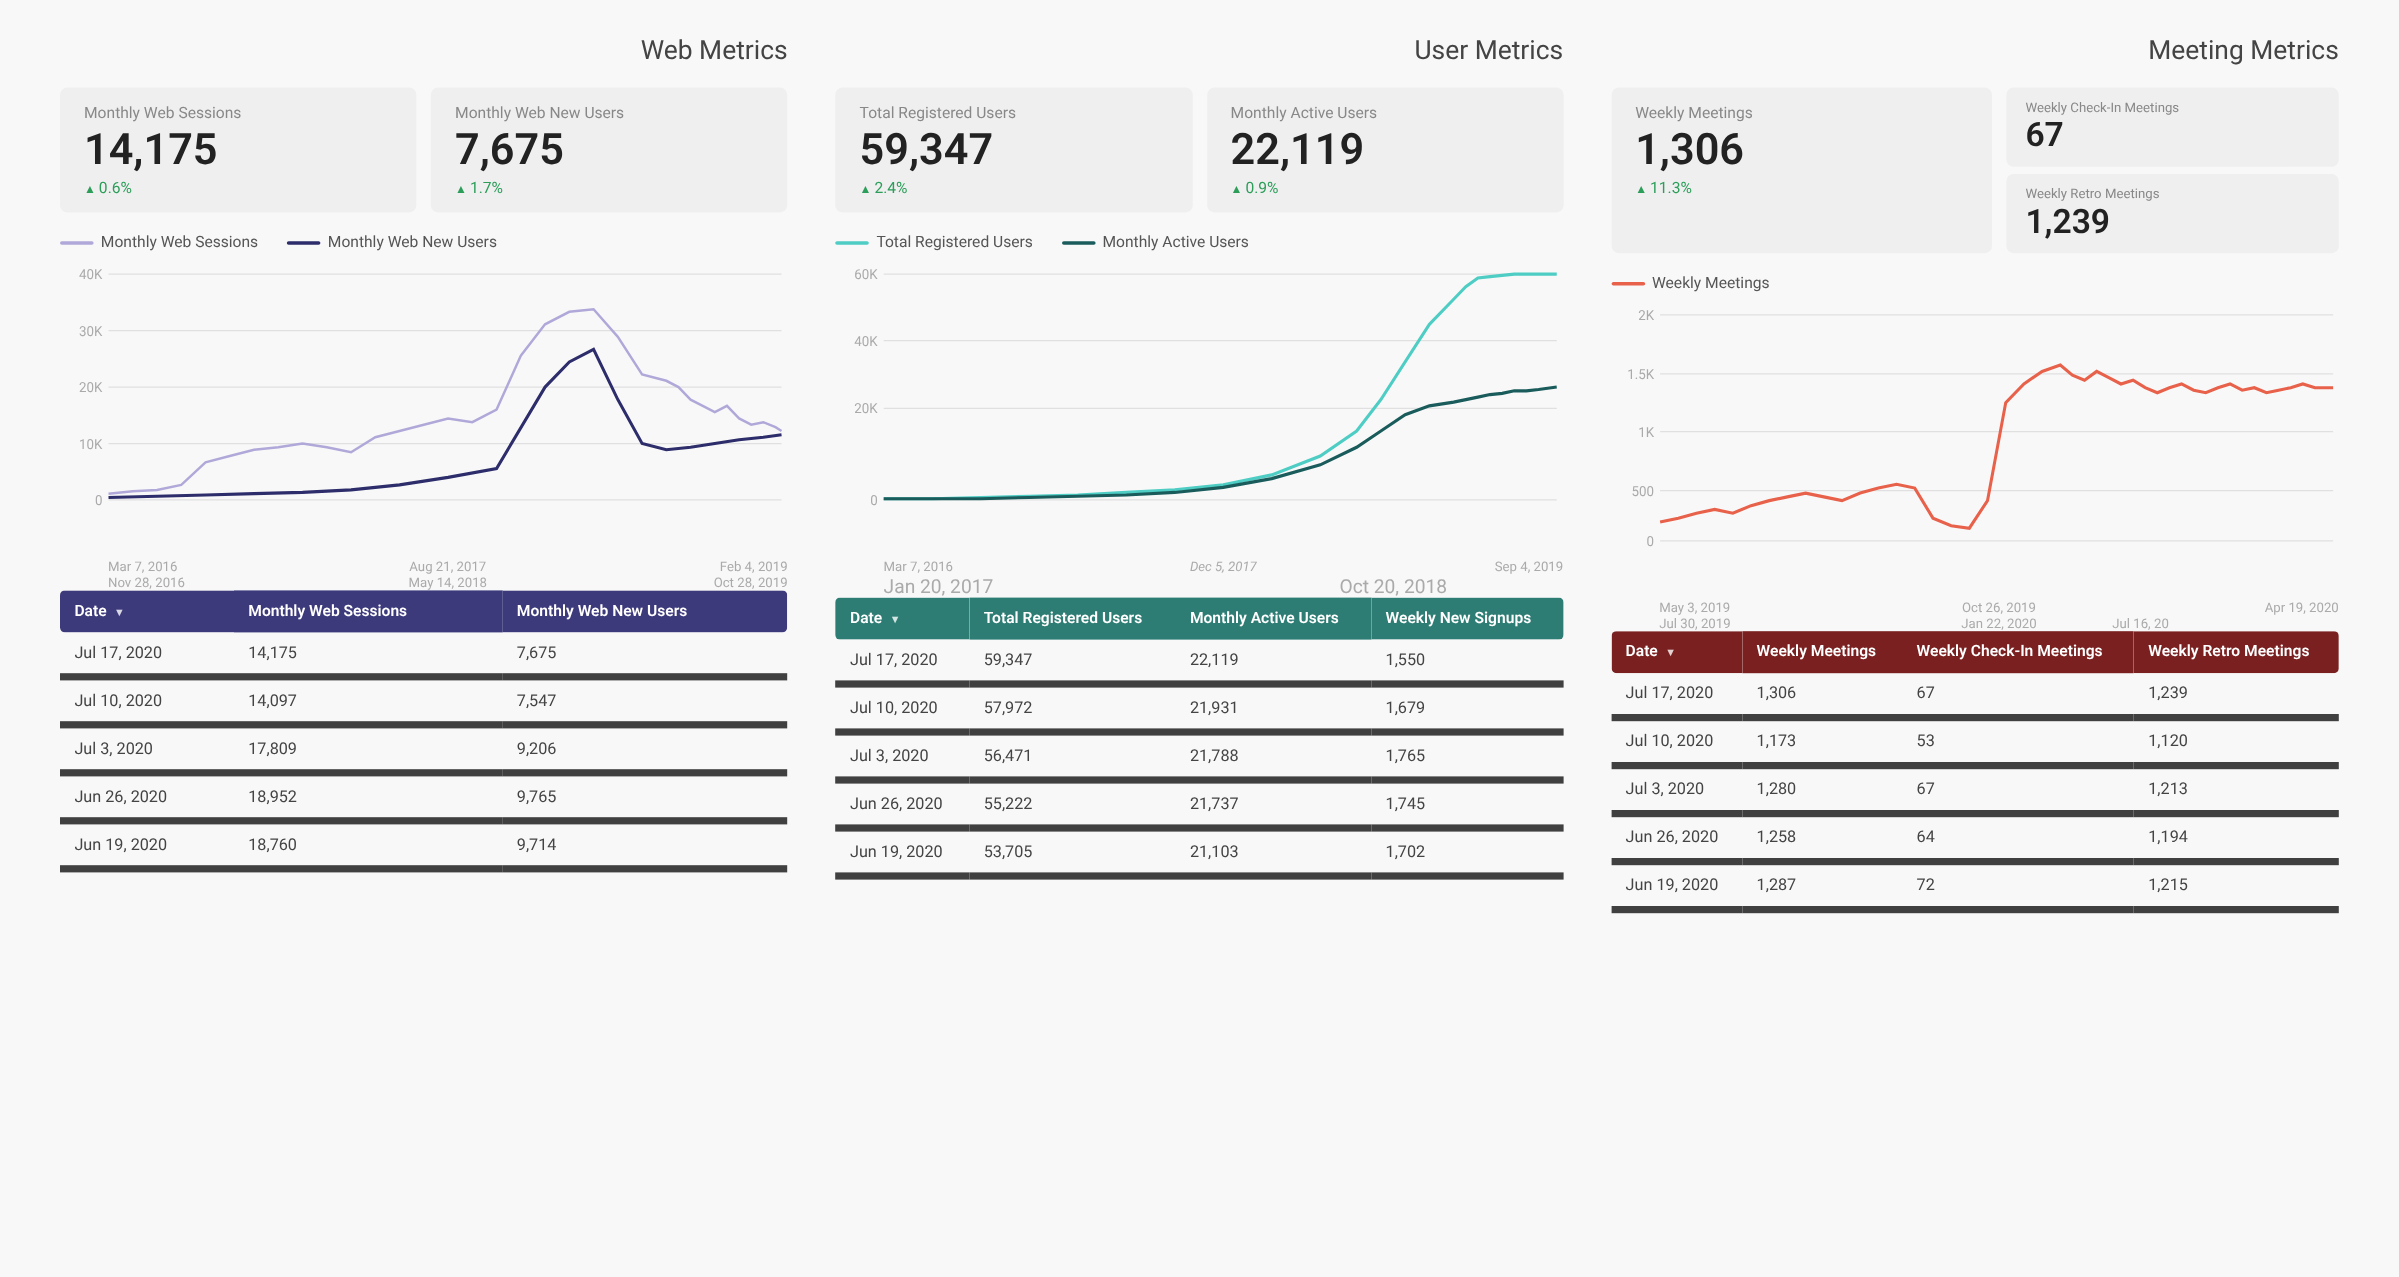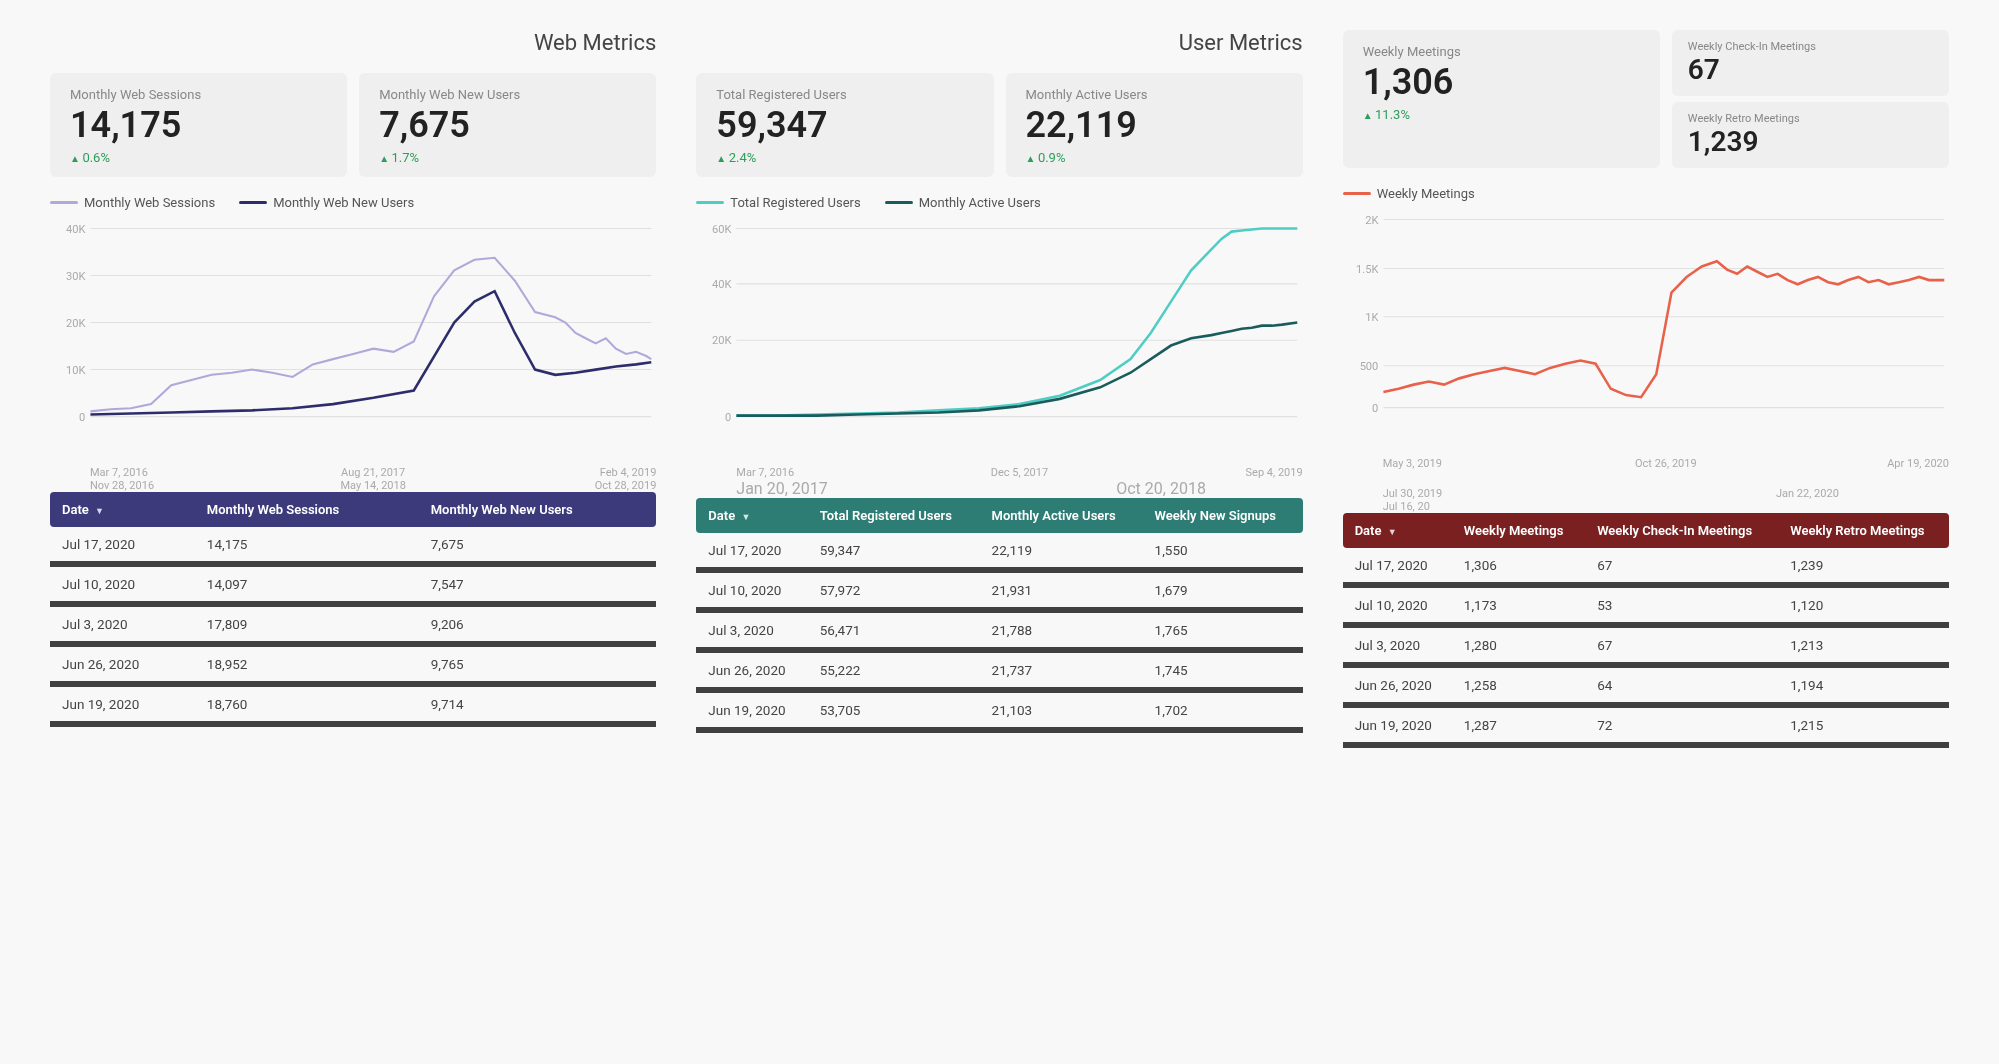--- a/index.html
+++ b/index.html
@@ -320,21 +320,21 @@
             40,189 80,189 120,188 160,187 200,186 240,184 280,182 320,178 360,170 400,155 430,135 450,110 470,80 490,50 510,30 520,20 530,13 540,12 550,11 560,10 570,10 580,10 595,10
           " fill="none" stroke="#4ecdc4" stroke-width="2.5"></polyline>
 
           <polyline points="
             40,189 80,189 120,189 160,188 200,187 240,186 280,184 320,180 360,173 400,162 430,148 450,135 470,122 490,115 510,112 520,110 530,108 540,106 550,105 560,103 570,103 580,102 595,100
           " fill="none" stroke="#1a5c5c" stroke-width="2.5"></polyline>
         </svg>
       </div>
       <div class="chart-axis-labels" style="font-size:11px;color:#aaa;display:grid;grid-template-columns:1fr 1fr 1fr;margin-top:2px;padding-left:40px;">
         <span>Mar 7, 2016</span>
-        <span style="text-align:center;">Dec 5, 2017</span>
+        <span style="text-align:center;font-style:italic;">Dec 5, 2017</span>
         <span style="text-align:right;">Sep 4, 2019</span>
       </div>
       <div class="chart-axis-labels" style="font-size:16px;color:#aaa;display:grid;grid-template-columns:1fr 1fr;margin-top:0;padding-left:40px;">
         <span>Jan 20, 2017</span>
         <span style="text-align:center;">Oct 20, 2018</span>
       </div>
     </div>
 
     <table class="data-table">
       <thead>
@@ -374,20 +374,21 @@
           <td>Jun 19, 2020</td>
           <td>53,705</td>
           <td>21,103</td>
           <td>1,702</td>
         </tr>
       </tbody>
     </table>
   </div>
 
   <div class="section">
+    <div class="section-title">Meeting Metrics</div>
 
     <div class="kpi-row">
       <div class="kpi-card kpi-meeting-main">
         <div class="kpi-label">Weekly Meetings</div>
         <div class="kpi-value">1,306</div>
         <div class="kpi-change">11.3%</div>
       </div>
       <div class="kpi-meeting-sub">
         <div class="kpi-card-small">
           <div class="kpi-label-small">Weekly Check-In Meetings</div>
@@ -426,21 +427,21 @@
           <polyline points="
             40,175 55,172 70,168 85,165 100,168 115,162 130,158 145,155 160,152 175,155 190,158 205,152 220,148 235,145 250,148 265,172 280,178 295,180 310,158 325,80 340,65 355,55 370,50 380,58 390,62 400,55 410,60 420,65 430,62 440,68 450,72 460,68 470,65 480,70 490,72 500,68 510,65 520,70 530,68 540,72 550,70 560,68 570,65 580,68 595,68
           " fill="none" stroke="#e8614a" stroke-width="2.5"></polyline>
         </svg>
       </div>
       <div class="chart-axis-labels" style="font-size:11px;color:#aaa;display:grid;grid-template-columns:1fr 1fr 1fr;margin-top:2px;padding-left:40px;">
         <span>May 3, 2019</span>
         <span style="text-align:center;">Oct 26, 2019</span>
         <span style="text-align:right;">Apr 19, 2020</span>
       </div>
-      <div class="chart-axis-labels" style="font-size:11px;color:#aaa;display:grid;grid-template-columns:1fr 1fr;margin-top:17px;padding-left:40px;">
+      <div class="chart-axis-labels" style="font-size:11px;color:#aaa;display:grid;grid-template-columns:1fr 1fr 1fr;margin-top:0;padding-left:40px;">
         <span>Jul 30, 2019</span>
         <span style="text-align:center;">Jan 22, 2020</span>
         <span style="">Jul 16, 20</span>
       </div>
     </div>
 
     <table class="data-table">
       <thead>
         <tr class="thead-meeting">
           <th>Date <span class="sort-arrow">▼</span></th>

